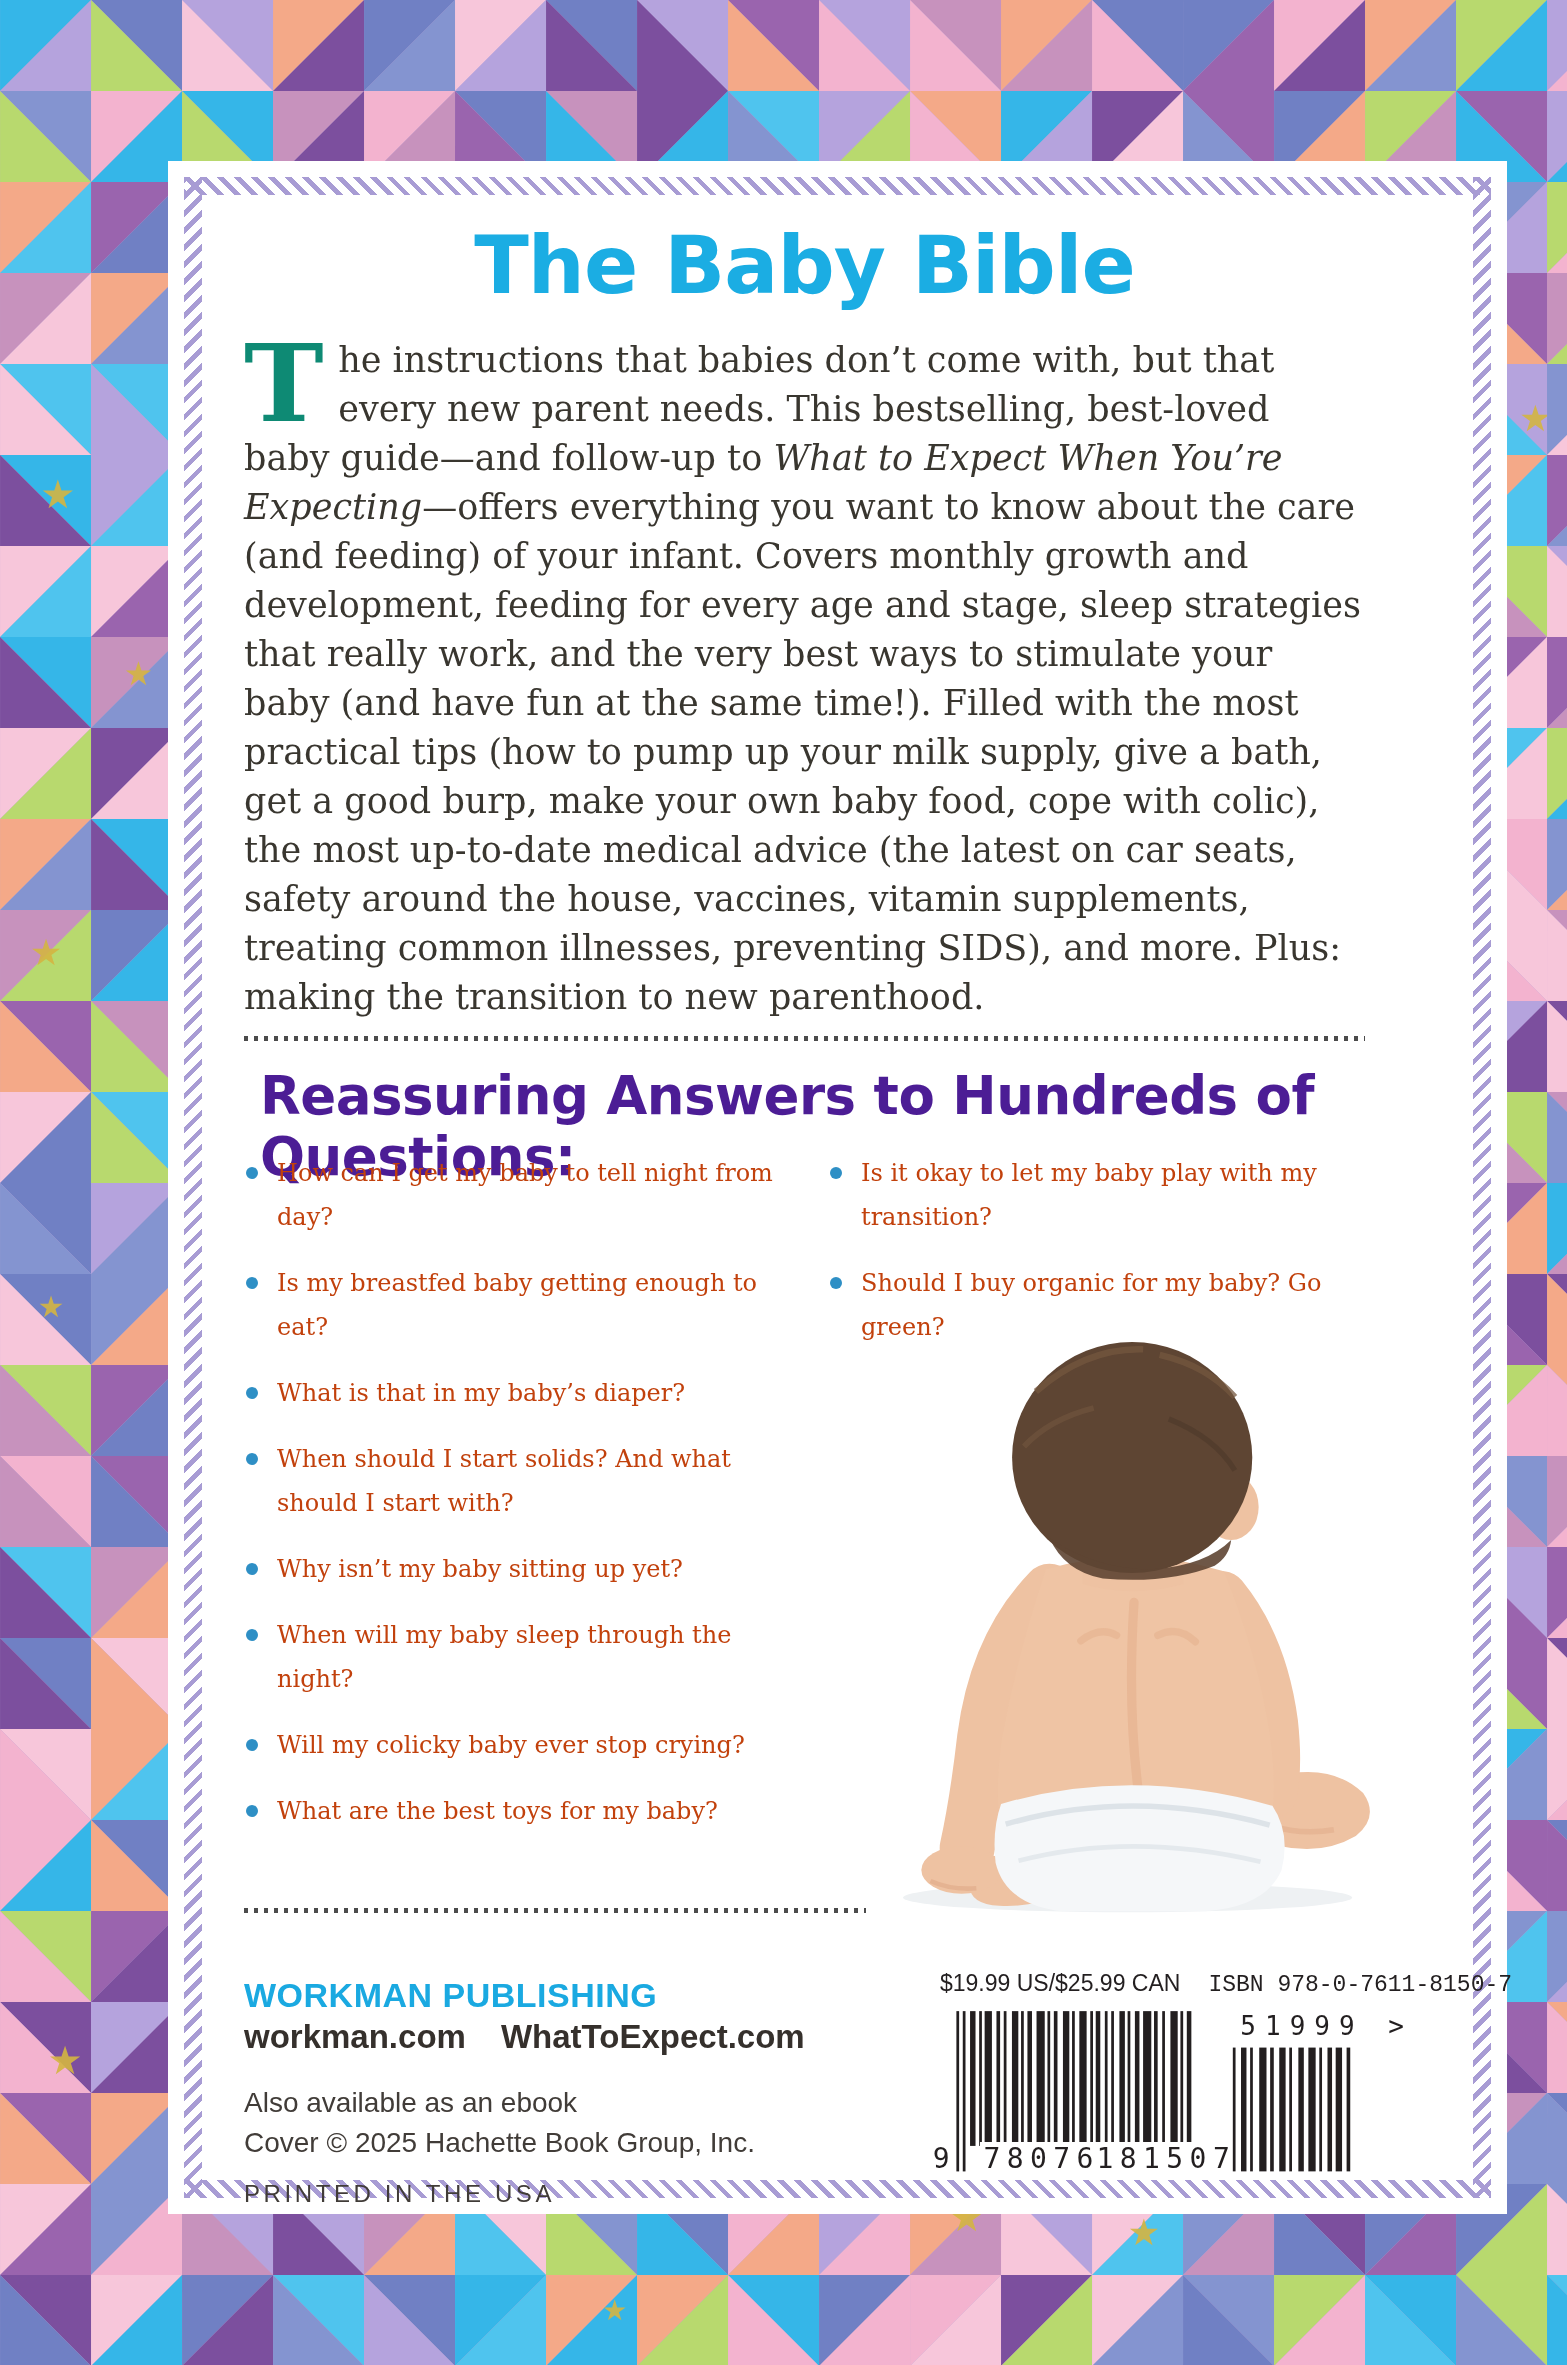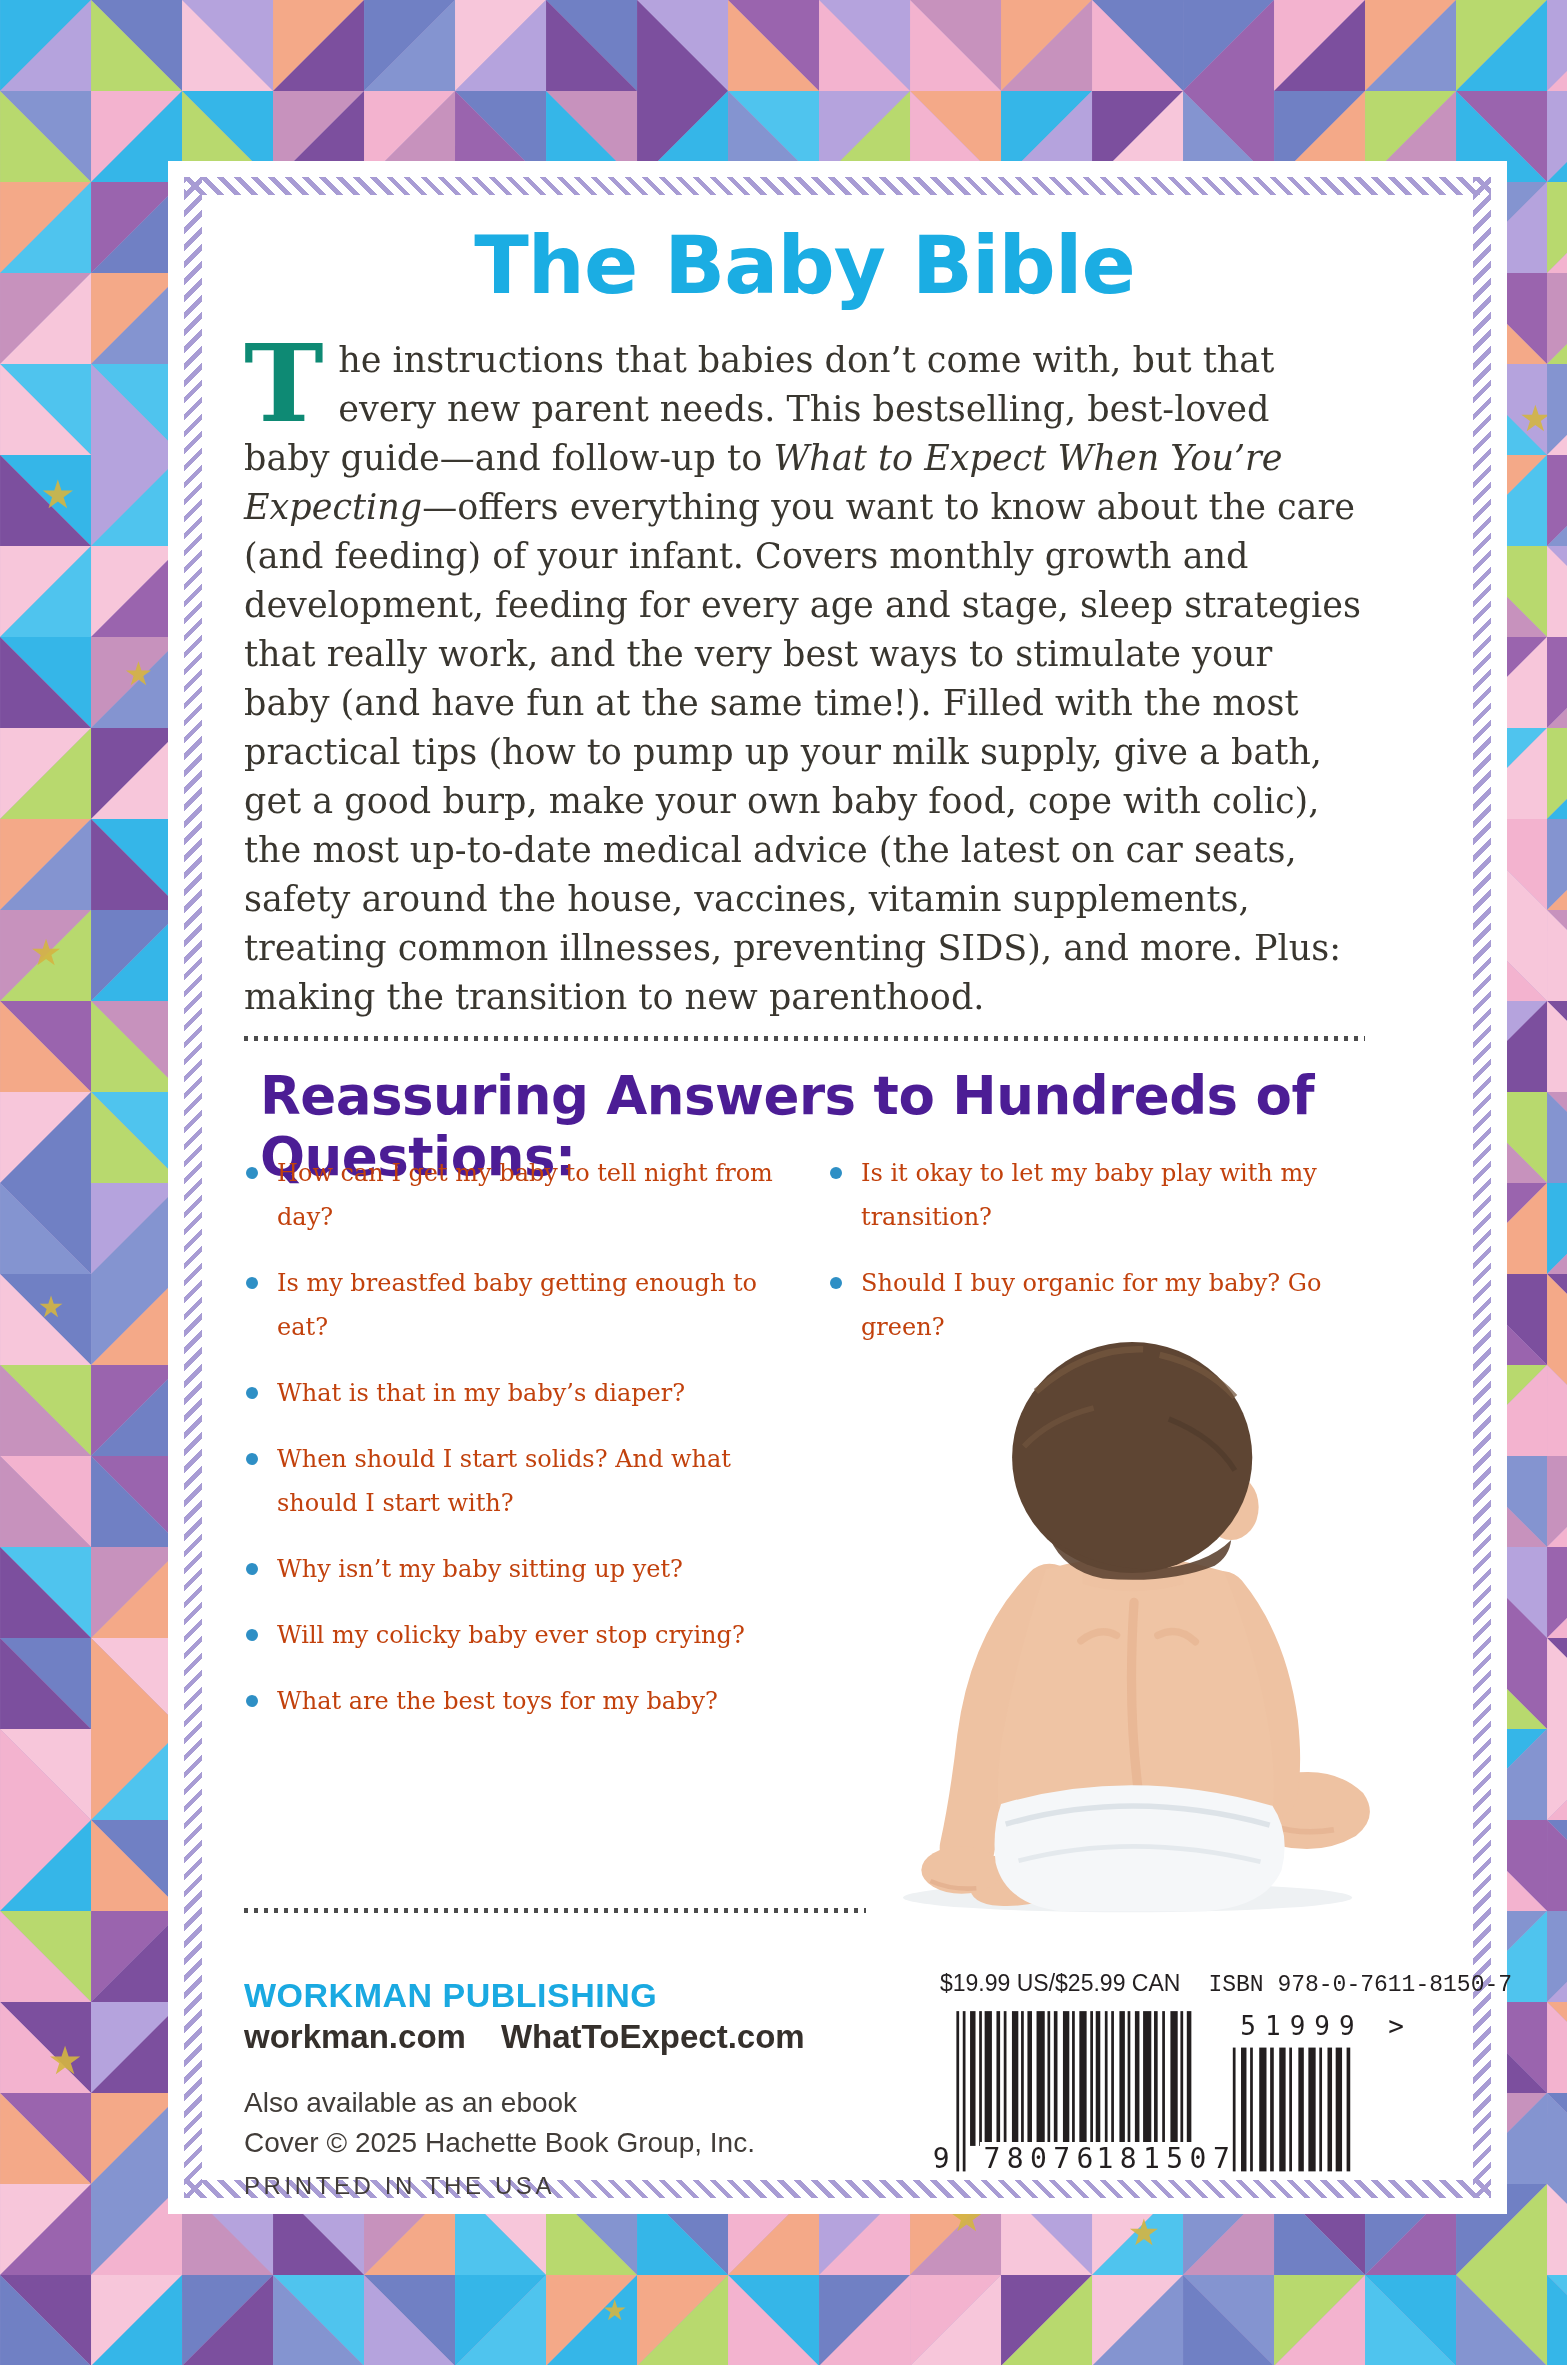--- a/index.html
+++ b/index.html
@@ -62,21 +62,21 @@
     background:#2e8fc5;
   }
   .baby{position:absolute;left:691px;top:1148px;width:528px;height:605px;}
 
   
   .pubblock{position:absolute;top:1803px;left:76px;width:637px;font-family:"Liberation Sans","DejaVu Sans",sans-serif;}
   .pub-name{font-size:34px;font-weight:bold;color:#1aa9e1;letter-spacing:0.5px;margin-top:12px;}
   .pub-sites{margin-top:3px;font-size:33px;font-weight:bold;color:#35302c;}
   .pub-sites .site2{margin-left:35px;}
   .pub-notes{margin-top:27px;font-size:28px;line-height:40px;color:#413c38;}
-  .pub-printed{margin-top:9px;font-size:24px;letter-spacing:3.6px;color:#413c38;}
+  .pub-printed{margin-top:17px;font-size:24px;letter-spacing:3.6px;color:#413c38;}
 
   
   .barblock{position:absolute;top:1809px;left:772px;width:437px;font-family:"Liberation Sans","DejaVu Sans",sans-serif;color:#231f20;}
   .priceline{font-size:23px;white-space:nowrap;}
   .priceline .isbn{margin-left:28px;font-family:Liberation Mono, monospace;}
   .barcodes{margin-top:12.7px;display:flex;align-items:flex-start;}
   .ean{position:relative;width:255px;height:166px;}
   .ean-digits{position:absolute;bottom:0;left:0;width:100%;font-family:"DejaVu Sans Mono","Liberation Mono",monospace;font-size:28px;color:#231f20;}
   .supp{position:relative;width:142px;height:166px;margin-left:36px;}
   .supp-digits{
@@ -1072,20 +1072,21 @@
   <div class="qheading">Reassuring Answers to Hundreds of Questions:</div>
 
   <div class="columns">
     <div class="col-left">
       <ul class="qlist">
           <li class="q-item"><span class="dot"></span><span>How can I get my baby to tell night from day?</span></li>
           <li class="q-item"><span class="dot"></span><span>Is my breastfed baby getting enough to eat?</span></li>
           <li class="q-item"><span class="dot"></span><span>What is that in my baby’s diaper?</span></li>
           <li class="q-item"><span class="dot"></span><span>When should I start solids? And what should I start with?</span></li>
           <li class="q-item"><span class="dot"></span><span>Why isn’t my baby sitting up yet?</span></li>
+          <li class="q-item"><span class="dot"></span><span>When will my baby sleep through the night?</span></li>
           <li class="q-item"><span class="dot"></span><span>Will my colicky baby ever stop crying?</span></li>
           <li class="q-item"><span class="dot"></span><span>What are the best toys for my baby?</span></li>
         </ul>
     </div>
     <div class="col-right">
       <ul class="qlist">
           <li class="q-item"><span class="dot"></span><span>Is it okay to let my baby play with my transition?</span></li>
           <li class="q-item"><span class="dot"></span><span>Should I buy organic for my baby? Go green?</span></li>
         </ul>
     </div>

